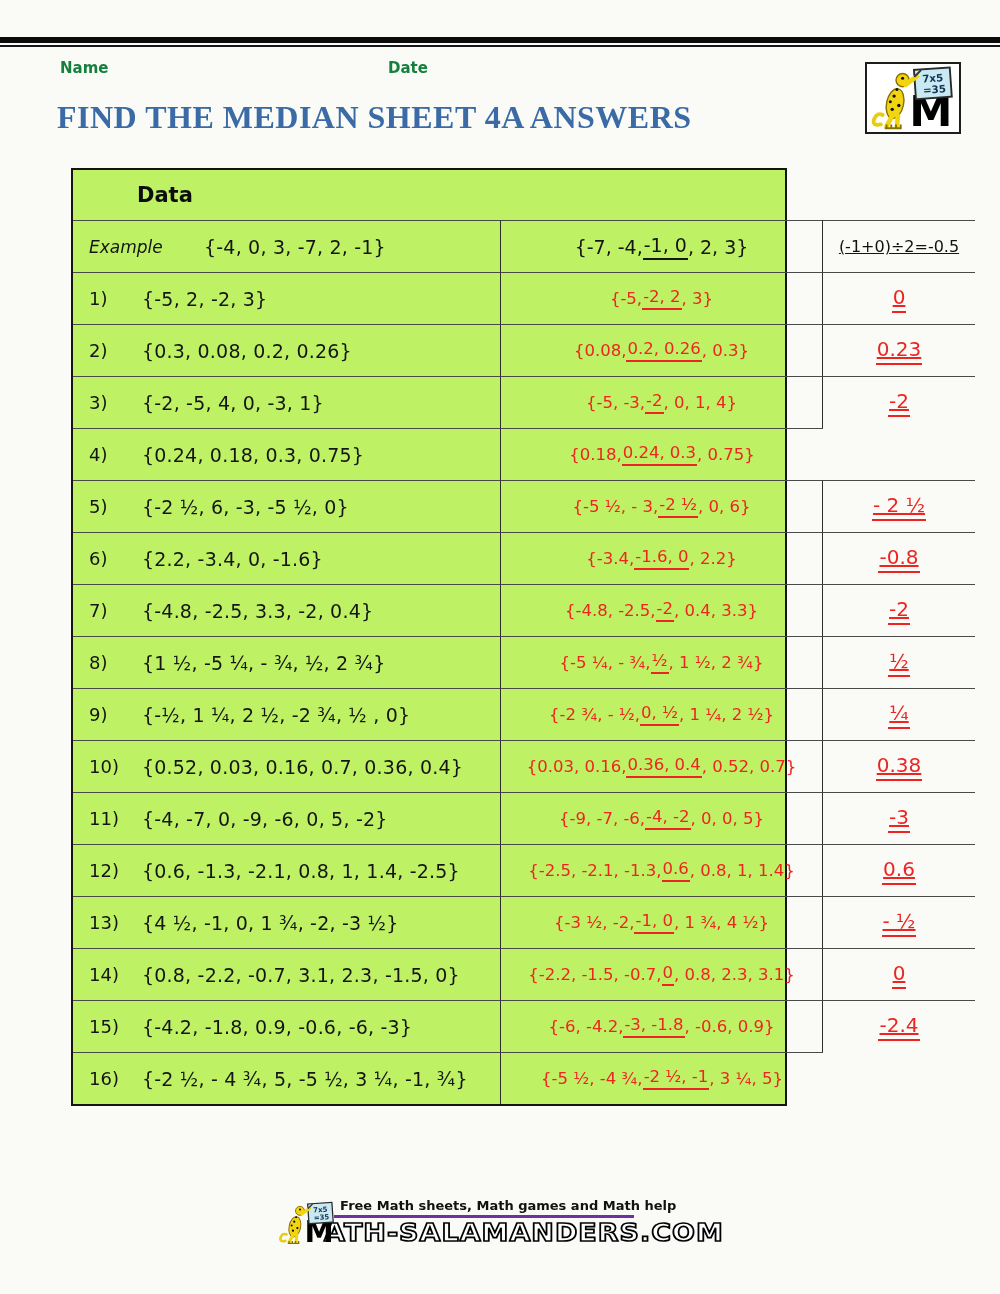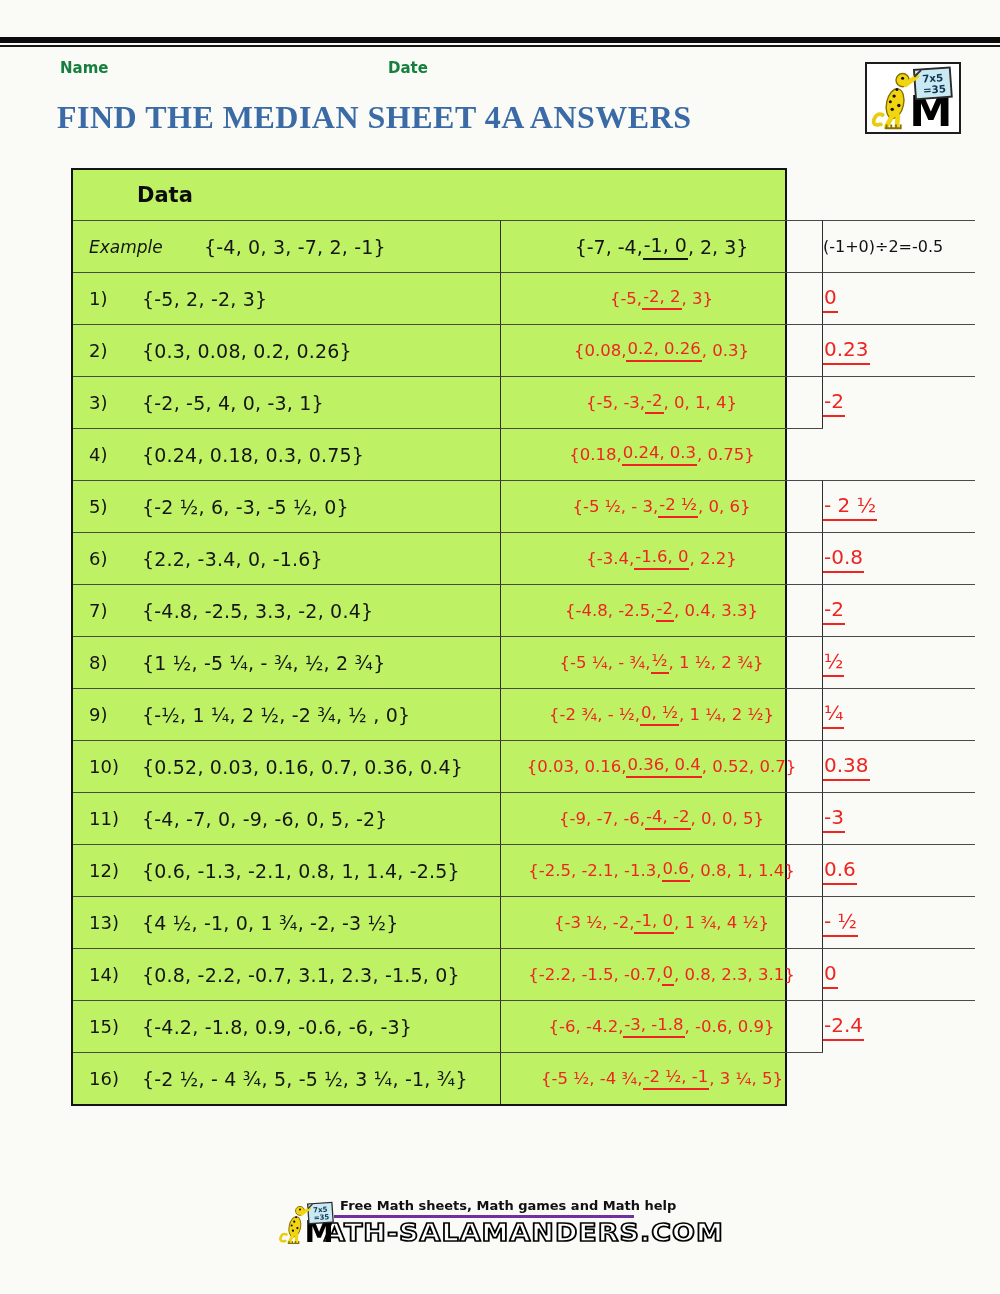--- a/index.html
+++ b/index.html
@@ -46,21 +46,21 @@
 
   .th{font-weight:bold;font-size:21px;justify-content:center;color:#0d0d0d;}
   .th.th-data{justify-content:flex-start;padding-left:64px;}
 
   .td-data{padding-left:16px;font-size:19px;white-space:nowrap;}
   .rownum{display:inline-block;width:53px;flex:0 0 53px;font-size:18px;}
   .example-label{display:inline-block;width:115px;flex:0 0 115px;font-style:italic;font-size:17px;}
   .set{letter-spacing:.2px;}
 
   .td-order{justify-content:center;font-size:16.5px;white-space:nowrap;}
-  .td-median{font-size:20px;}
+  .td-median{justify-content:center;font-size:20px;text-decoration:underline;}
   .red{color:var(--red,#ee2422);}
   .u{border-bottom:2.2px solid;padding:0 1px 2px 1px;}
   .example-median{font-size:16px;color:#111;}
 
   
   .footer{
     left:0;top:1198px;width:1000px;
     display:flex;justify-content:center;
   }
   .footer-inner{display:flex;align-items:flex-end;}

